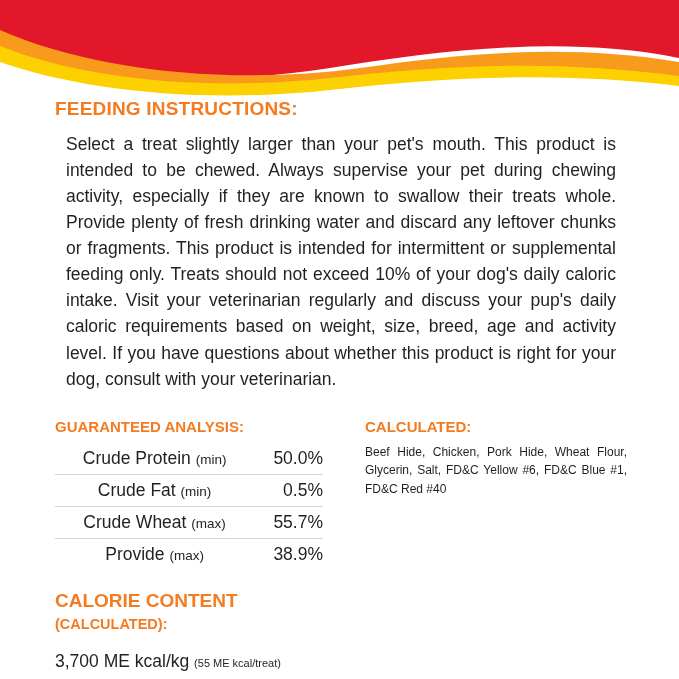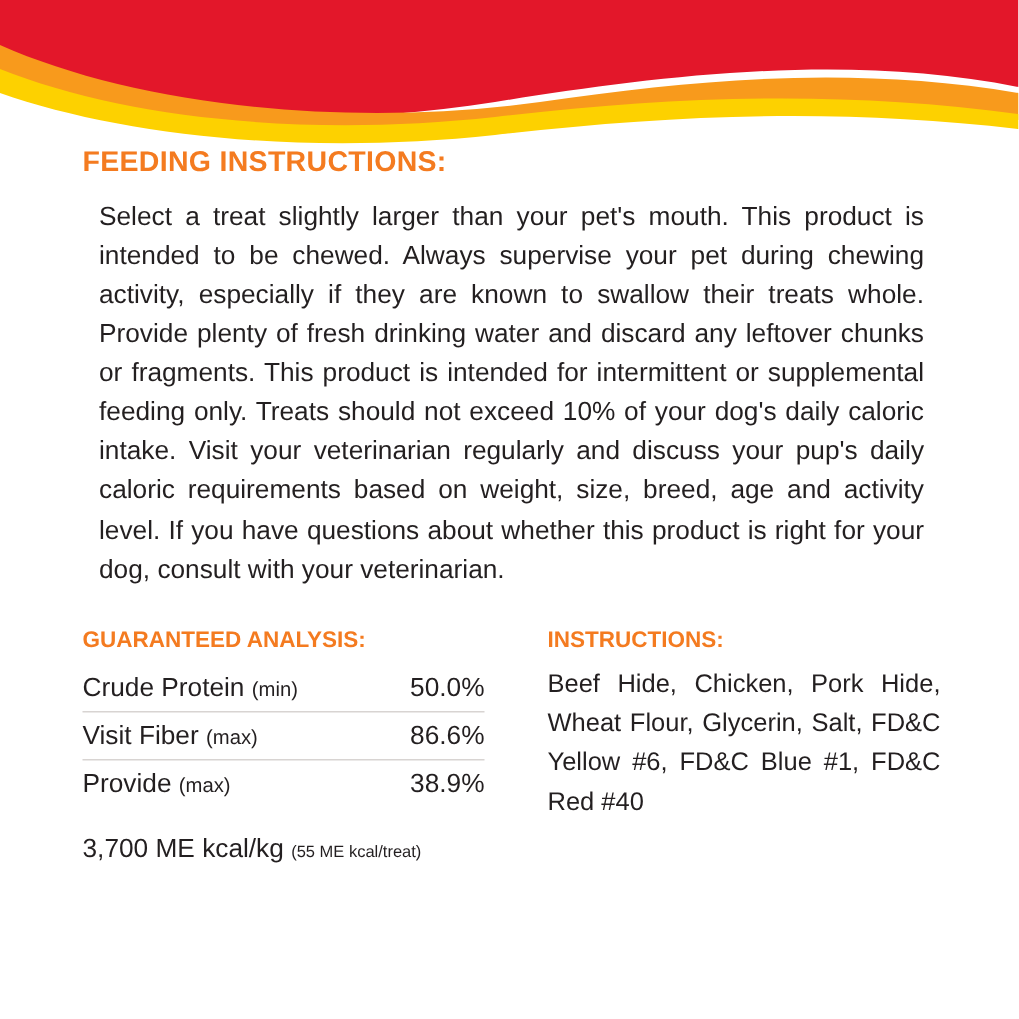--- a/index.html
+++ b/index.html
@@ -77,21 +77,21 @@
   .analysis-table td {
     font-size: 17.5px;
     color: #231f20;
     padding: 5px 0 5px 0;
     border-bottom: 1px solid #d8d4d2;
   }
   .analysis-table tr:last-child td {
     border-bottom: none;
   }
   .nutrient-name {
-    text-align: left;
+    text-align: center;
   }
   .nutrient-basis {
     font-size: 13.5px;
     color: #231f20;
   }
   .nutrient-value {
     text-align: right;
     white-space: nowrap;
     margin-top: 44px;
   }
@@ -108,21 +108,21 @@
   .calorie-value {
     font-size: 17.5px;
     color: #231f20;
   }
   .calorie-per-treat {
     font-size: 11px;
     color: #231f20;
   }
   .ingredients-text {
     color: #231f20;
-    font-size: 17px;
+    font-size: 12px;
     line-height: 1.55;
     text-align: justify;
     margin: 0;
   }
 </style>
 </head>
 <body>
 
 <div class="page">
 
@@ -148,41 +148,52 @@
           <tbody>
             <tr>
               <td class="nutrient-name">
                 <span>Crude Protein</span>
                 <span class="nutrient-basis">(min)</span>
               </td>
               <td class="nutrient-value">50.0%</td>
             </tr>
             <tr>
               <td class="nutrient-name">
-                <span>Visit Fiber</span>
+                <span>Crude Fat</span>
+                <span class="nutrient-basis">(min)</span>
+              </td>
+              <td class="nutrient-value">0.5%</td>
+            </tr>
+            <tr>
+              <td class="nutrient-name">
+                <span>Crude Wheat</span>
                 <span class="nutrient-basis">(max)</span>
               </td>
-              <td class="nutrient-value">86.6%</td>
+              <td class="nutrient-value">55.7%</td>
             </tr>
             <tr>
               <td class="nutrient-name">
                 <span>Provide</span>
                 <span class="nutrient-basis">(max)</span>
               </td>
               <td class="nutrient-value">38.9%</td>
             </tr>
           </tbody>
         </table>
 
+        <h3 class="calorie-heading">
+          <span>CALORIE CONTENT</span>
+          <span class="calorie-calc">(CALCULATED):</span>
+        </h3>
         <p class="calorie-value">
           <span>3,700 ME kcal/kg</span>
           <span class="calorie-per-treat">(55 ME kcal/treat)</span>
         </p>
       </div>
 
       <div class="col-right">
-        <h3 class="col-heading">INSTRUCTIONS:</h3>
+        <h3 class="col-heading">CALCULATED:</h3>
         <p class="ingredients-text">Beef Hide, Chicken, Pork Hide, Wheat Flour, Glycerin, Salt, FD&amp;C Yellow #6, FD&amp;C Blue #1, FD&amp;C Red #40</p>
       </div>
 
     </div>
   </div>
 </div>
 
 </body></html>

